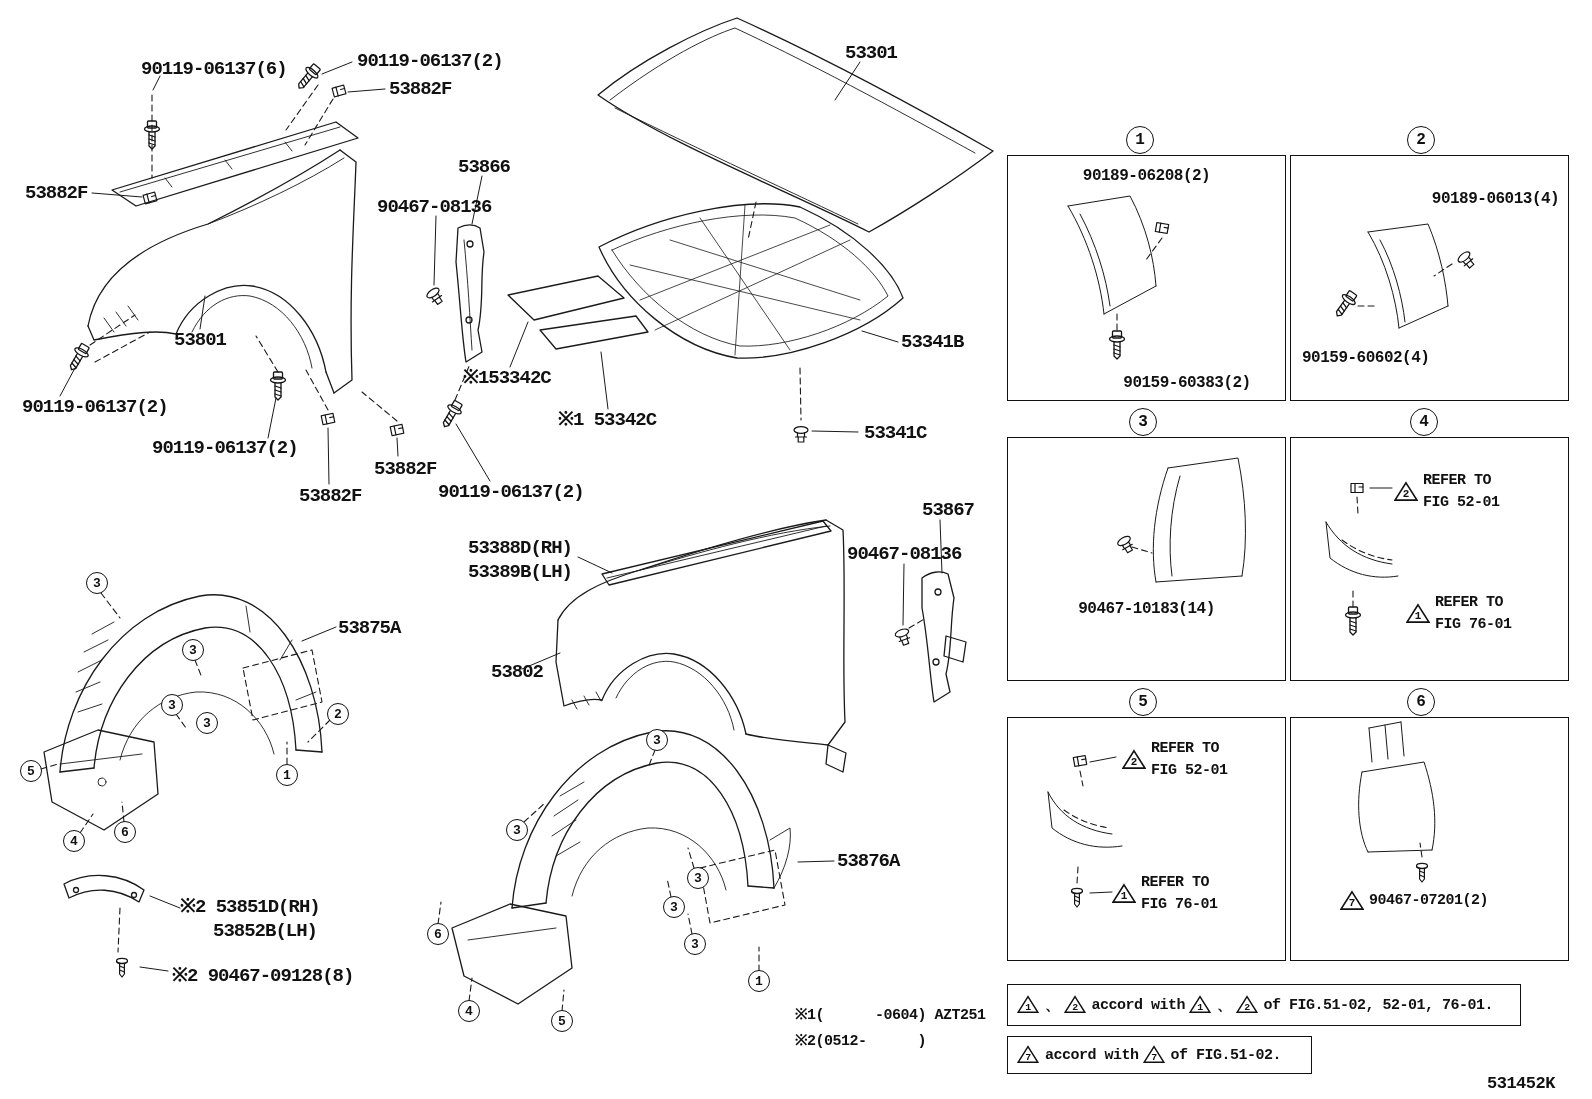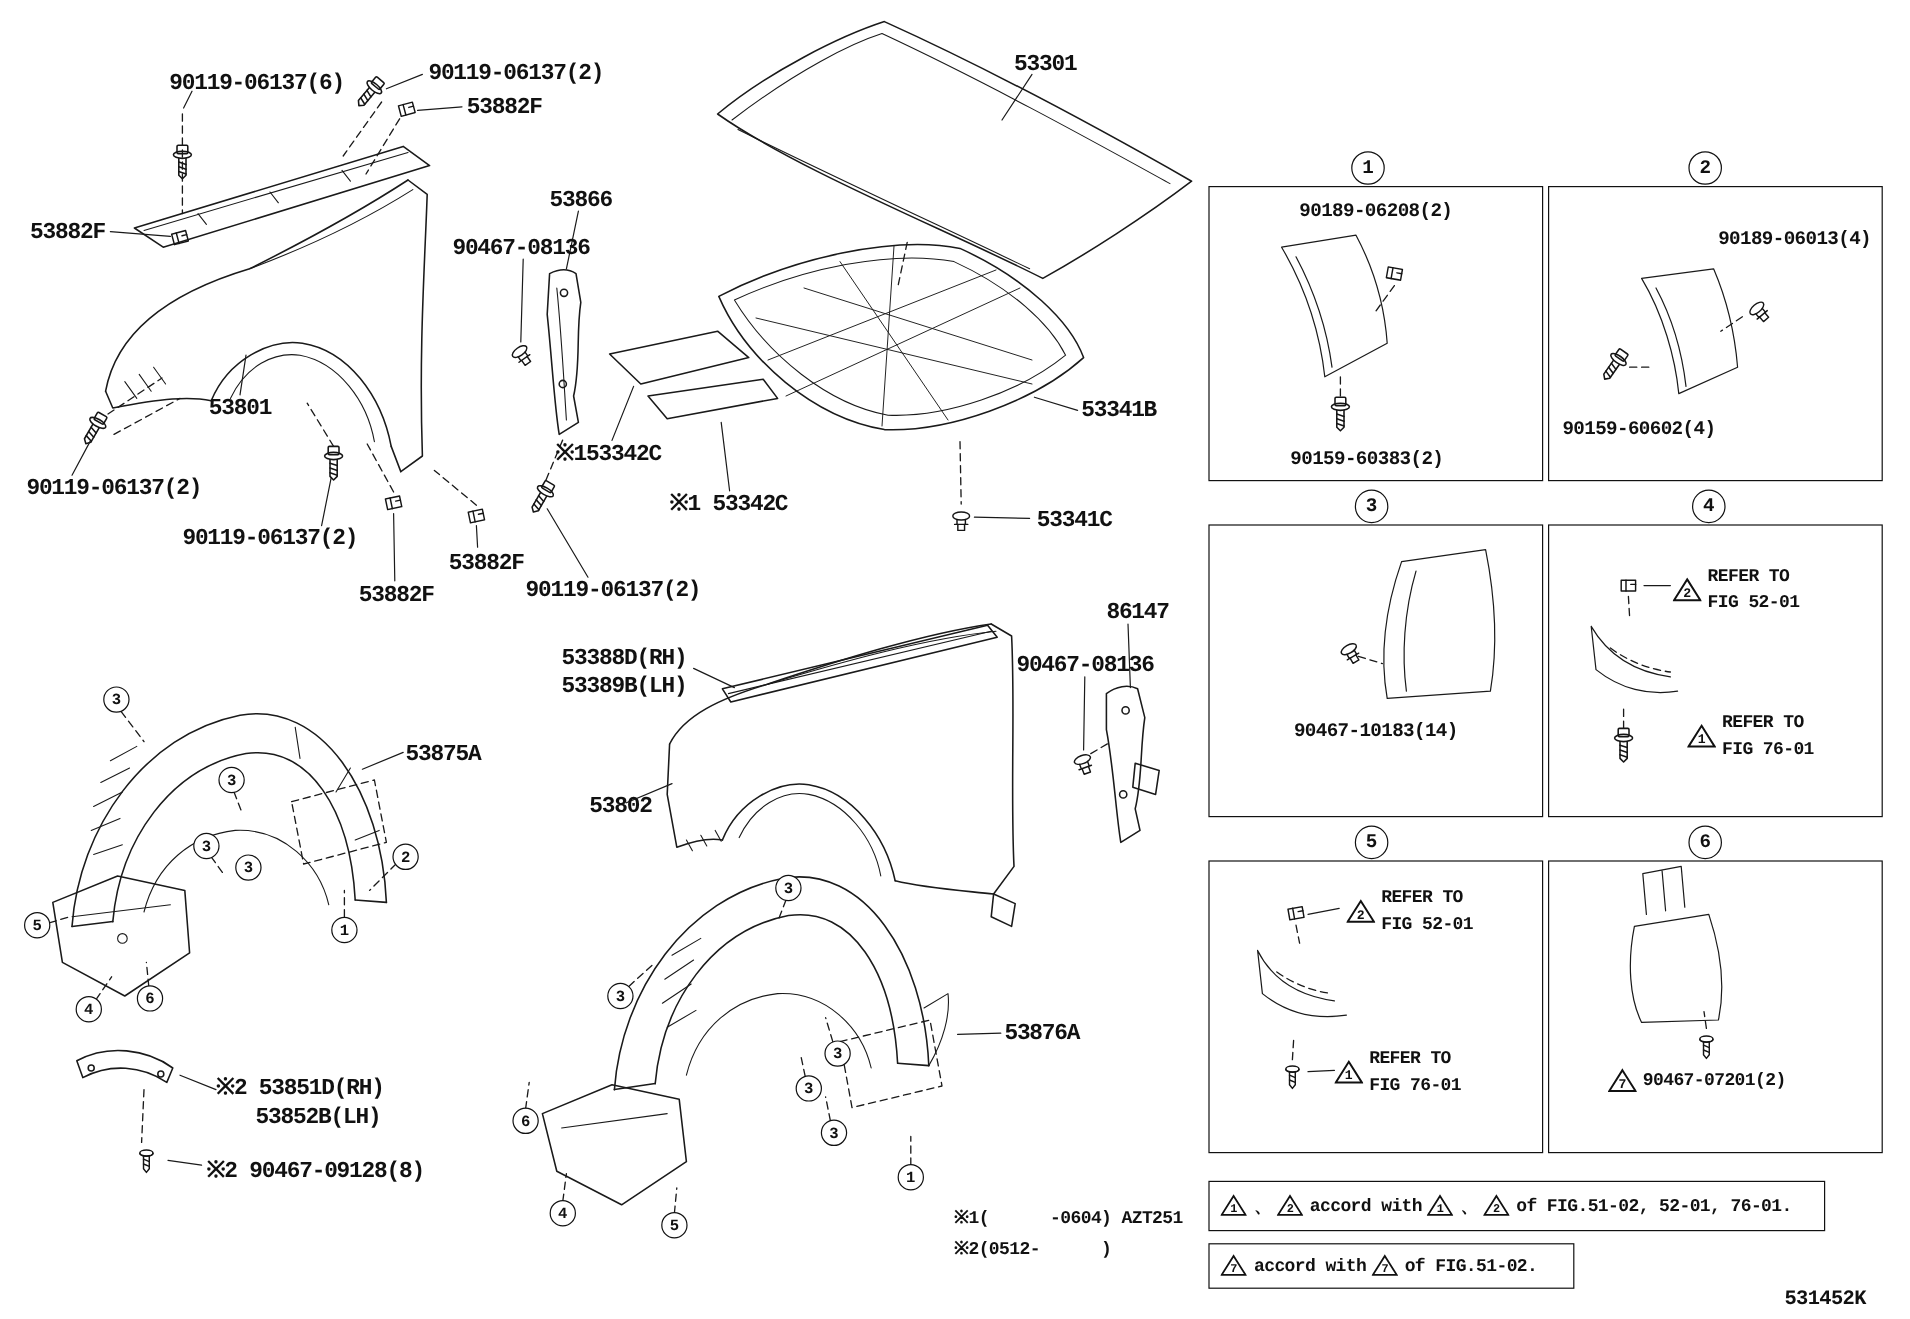--- a/index.html
+++ b/index.html
@@ -216,21 +216,21 @@
       <div class="callout" style="left: 864px; top: 424px;">53341C</div>
       <div class="callout" style="left: 174px; top: 331px;">53801</div>
       <div class="callout" style="left: 22px; top: 398px;">90119-06137(2)</div>
       <div class="callout" style="left: 152px; top: 439px;">90119-06137(2)</div>
       <div class="callout" style="left: 374px; top: 460px;">53882F</div>
       <div class="callout" style="left: 299px; top: 487px;">53882F</div>
       <div class="callout" style="left: 438px; top: 483px;">90119-06137(2)</div>
       <div class="callout" style="left: 338px; top: 619px;">53875A</div>
       <div class="callout" style="left: 468px; top: 539px;">53388D(RH)</div>
       <div class="callout" style="left: 468px; top: 563px;">53389B(LH)</div>
-      <div class="callout" style="left: 922px; top: 501px;">86147</div>
+      <div class="callout" style="left: 922px; top: 501px;">53867</div>
       <div class="callout" style="left: 847px; top: 545px;">90467-08136</div>
       <div class="callout" style="left: 479px; top: 663px; margin-left: 12px;">53802</div>
       <div class="callout" style="left: 837px; top: 852px;">53876A</div>
       <div class="callout" style="left: 180px; top: 898px;">※2 53851D(RH)</div>
       <div class="callout" style="left: 213px; top: 922px;">53852B(LH)</div>
       <div class="callout" style="left: 172px; top: 967px;">※2 90467-09128(8)</div>
       <span class="circ" style="left: 97px; top: 583px;">3</span>
       <span class="circ" style="left: 193px; top: 650px;">3</span>
       <span class="circ" style="left: 172px; top: 705px;">3</span>
       <span class="circ" style="left: 207px; top: 723px;">3</span>
@@ -257,21 +257,21 @@
     </div>
 
   <div class="dbox" style="left:1007px;top:155px;width:279px;height:246px"></div>
   <div class="dbox" style="left:1290px;top:155px;width:279px;height:246px"></div>
   <div class="dbox" style="left:1007px;top:437px;width:279px;height:244px"></div>
   <div class="dbox" style="left:1290px;top:437px;width:279px;height:244px"></div>
   <div class="dbox" style="left:1007px;top:717px;width:279px;height:244px"></div>
   <div class="dbox" style="left:1290px;top:717px;width:279px;height:244px"></div>
 
   <div class="plabel center" style="left:1007px;top:167px;width:279px">90189-06208(2)</div>
-  <div class="plabel center" style="left:1007px;top:374px;width:264px">90159-60383(2)</div>
+  <div class="plabel center" style="left:1055px;top:374px;width:264px">90159-60383(2)</div>
   <div class="plabel center" style="left:1356px;top:190px;width:279px">90189-06013(4)</div>
   <div class="plabel" style="left:1302px;top:349px">90159-60602(4)</div>
   <div class="plabel center" style="left:1007px;top:600px;width:279px">90467-10183(14)</div>
 
   <div class="refblock" style="left:1394px;top:470px">
     <span class="tri">
       <svg viewBox="0 0 26 23" width="24" height="21">
           <path d="M13 2 L25 21 L1 21 Z" fill="none" stroke="#111" stroke-width="1.8"></path>
           <text x="13" y="18" text-anchor="middle">2</text>
         </svg>

